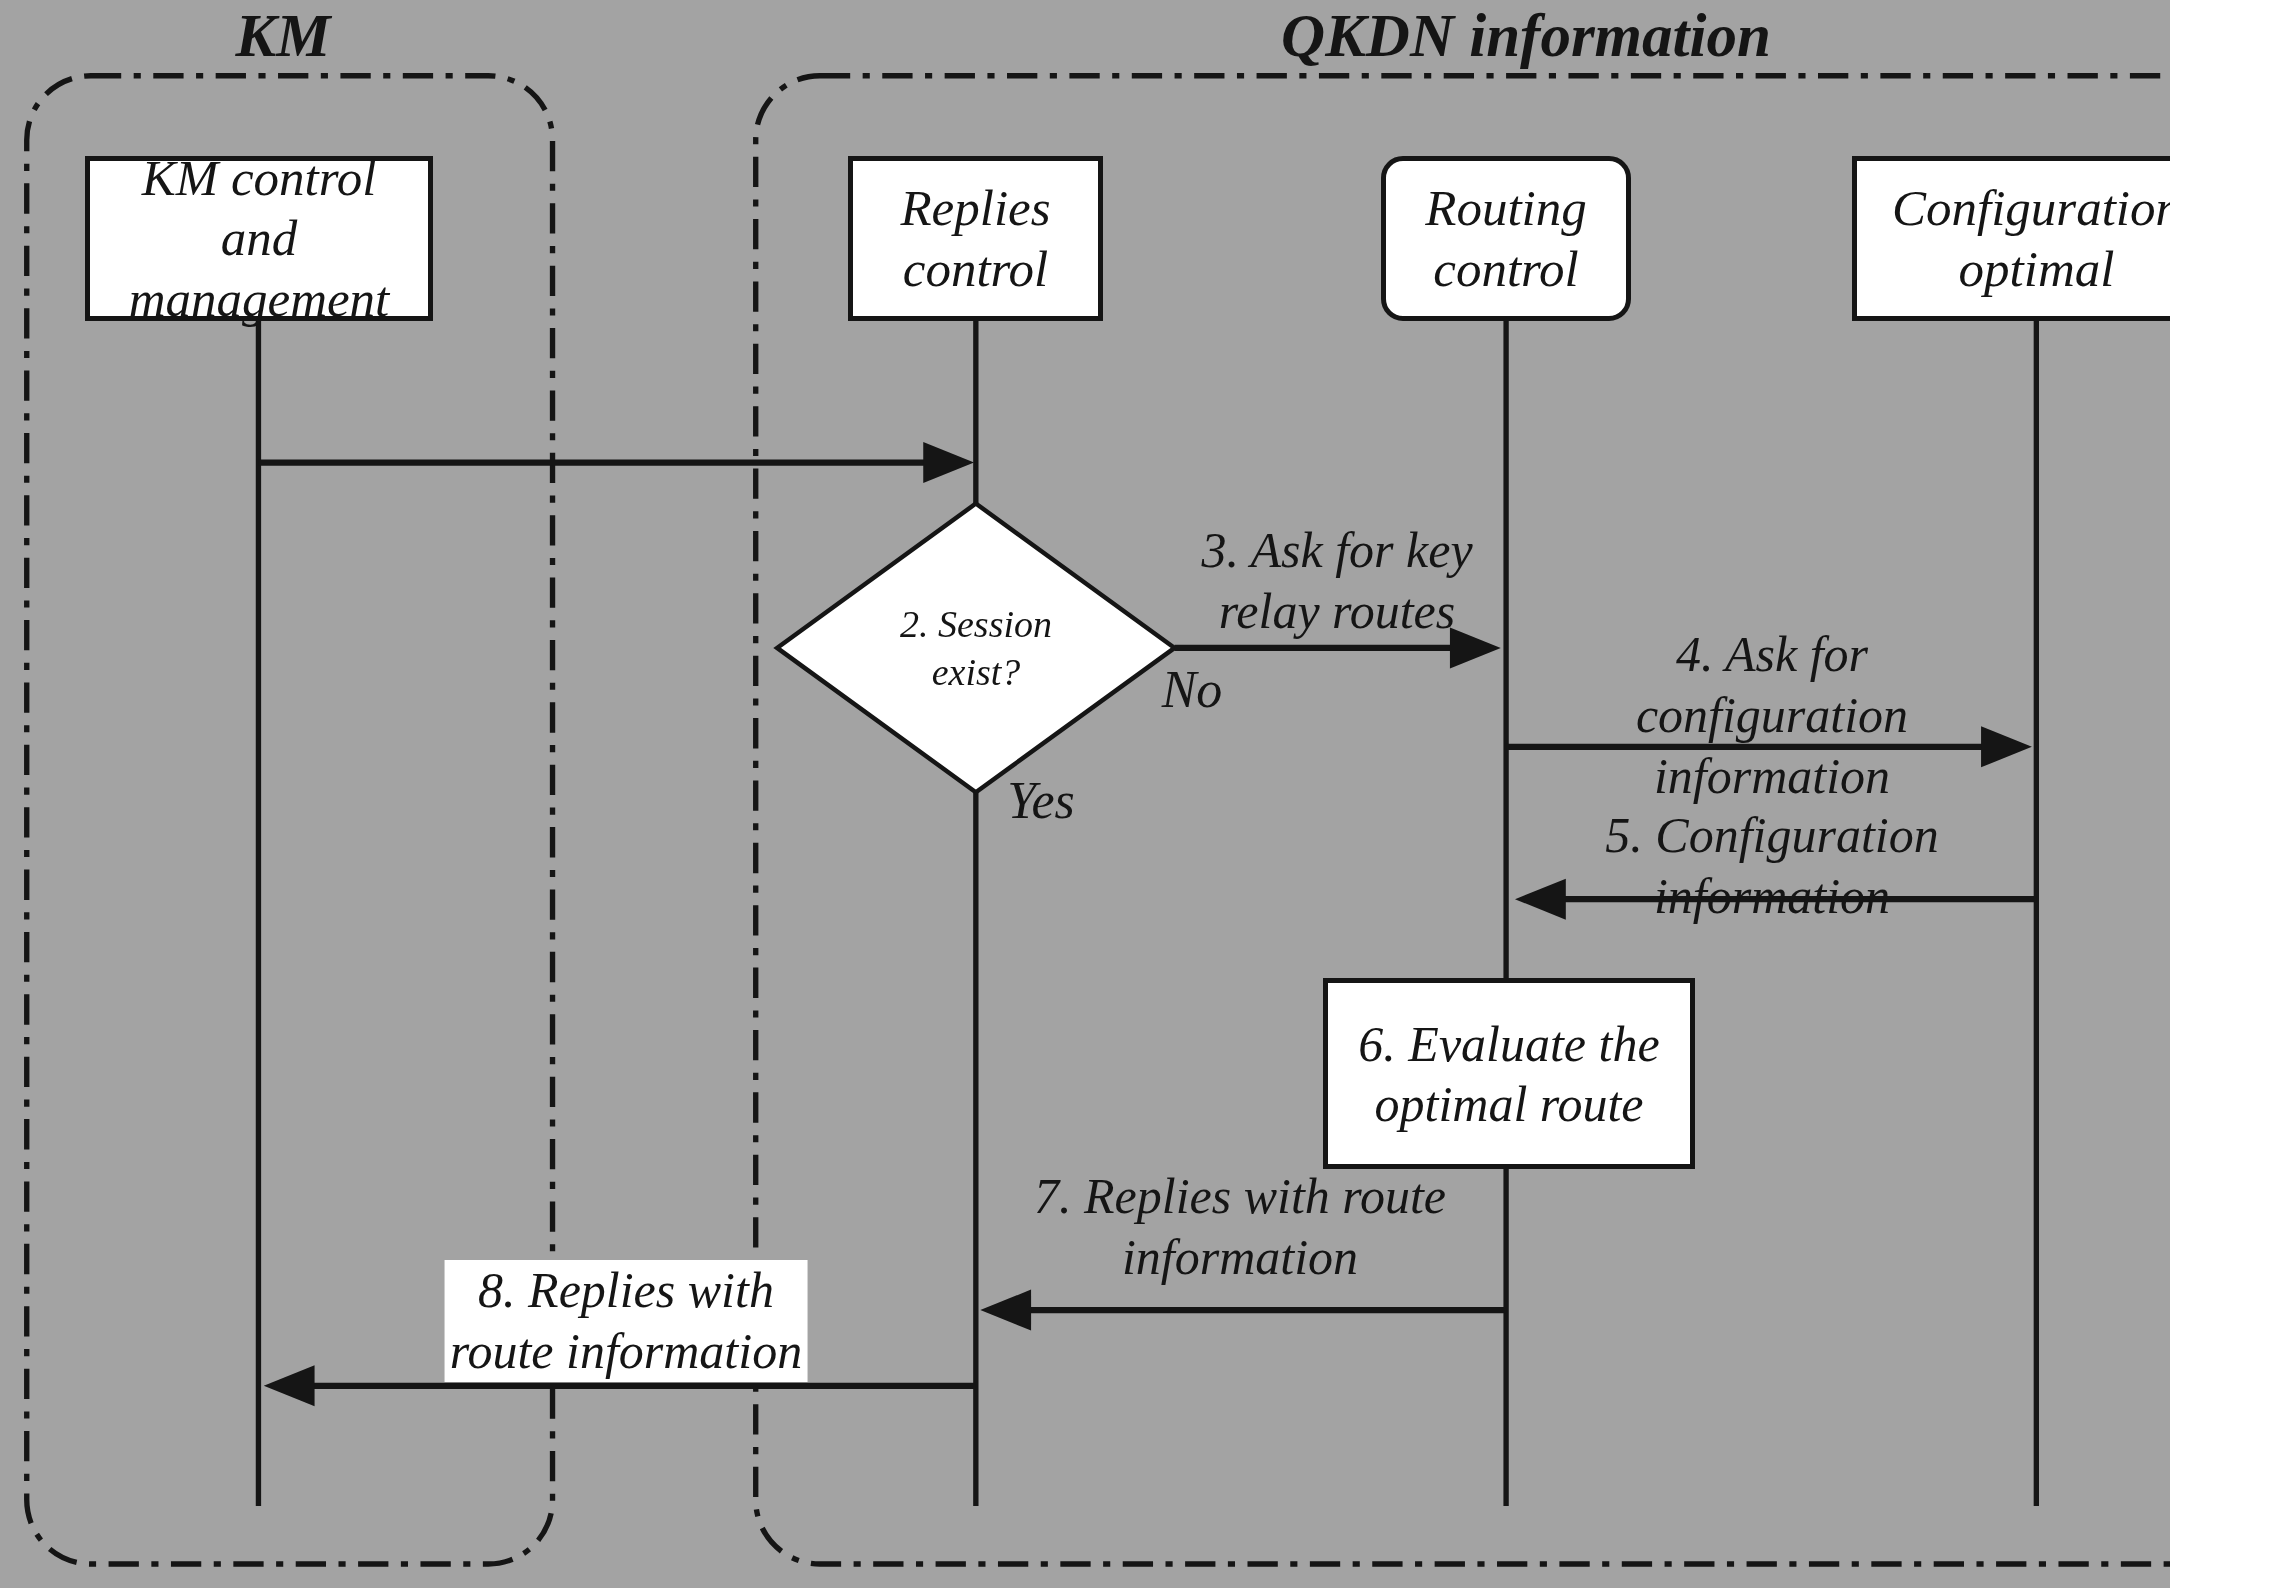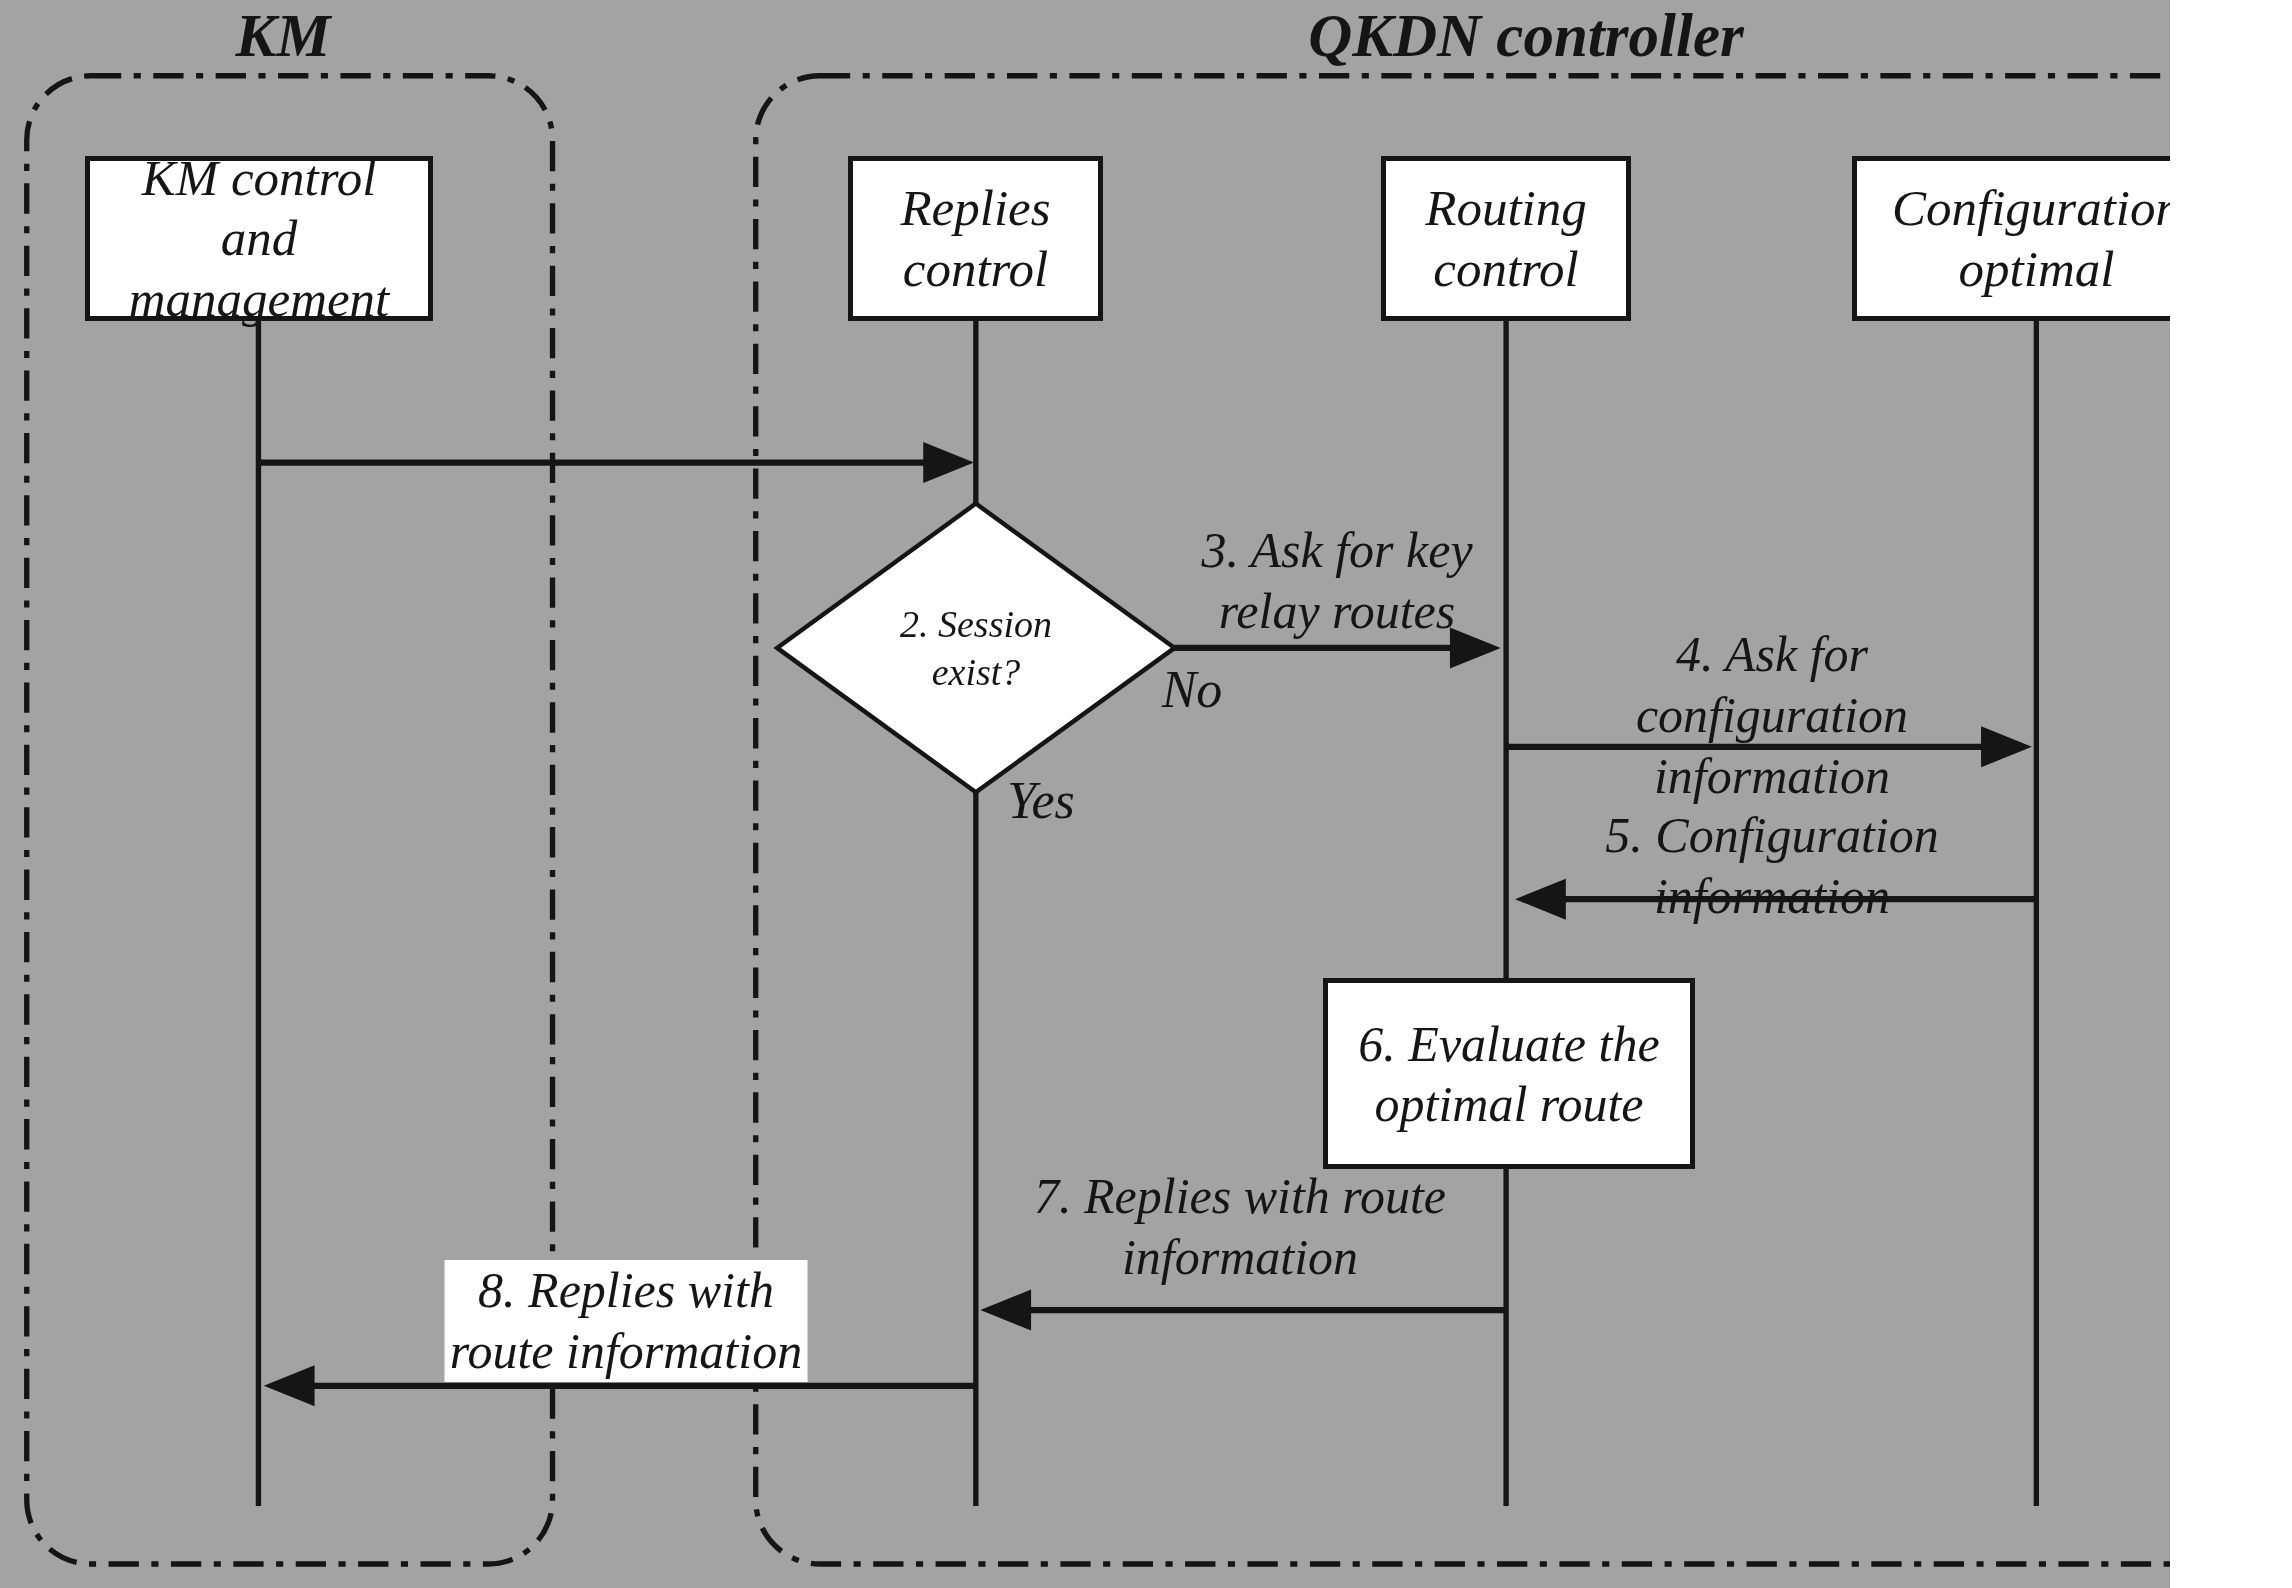--- a/index.html
+++ b/index.html
@@ -68,31 +68,31 @@
     <polygon points="1700,1009 1757,986 1757,1032" fill="#151515"></polygon>
 
     <line x1="1690" y1="1470" x2="1156" y2="1470" stroke="#151515" stroke-width="7"></line>
     <polygon points="1100,1470 1157,1447 1157,1493" fill="#151515"></polygon>
 
     <line x1="1095" y1="1555" x2="352" y2="1555" stroke="#151515" stroke-width="7"></line>
     <polygon points="296,1555 353,1532 353,1578" fill="#151515"></polygon>
   </svg>
 
   <div class="group-title" style="left:283px;">KM</div>
-  <div class="group-title" style="left:1526px;">QKDN controller</div>
+  <div class="group-title" style="left:1526px;">QKDN information</div>
 
   <div class="actor-box" style="left:85px;width:348px;">
     <span class="lbl">KM control
 and management</span>
   </div>
   <div class="actor-box" style="left:848px;width:255px;">
     <span class="lbl">Replies
 control</span>
   </div>
-  <div class="actor-box" style="left:1381px;width:250px;">
+  <div class="actor-box" style="left:1381px;width:250px;border-radius:22px;">
     <span class="lbl">Routing
 control</span>
   </div>
   <div class="actor-box" style="left:1852px;width:369px;">
     <span class="lbl">Configuration
 optimal</span>
   </div>
 
   <div class="action-box">
     <span class="lbl">6. Evaluate the

